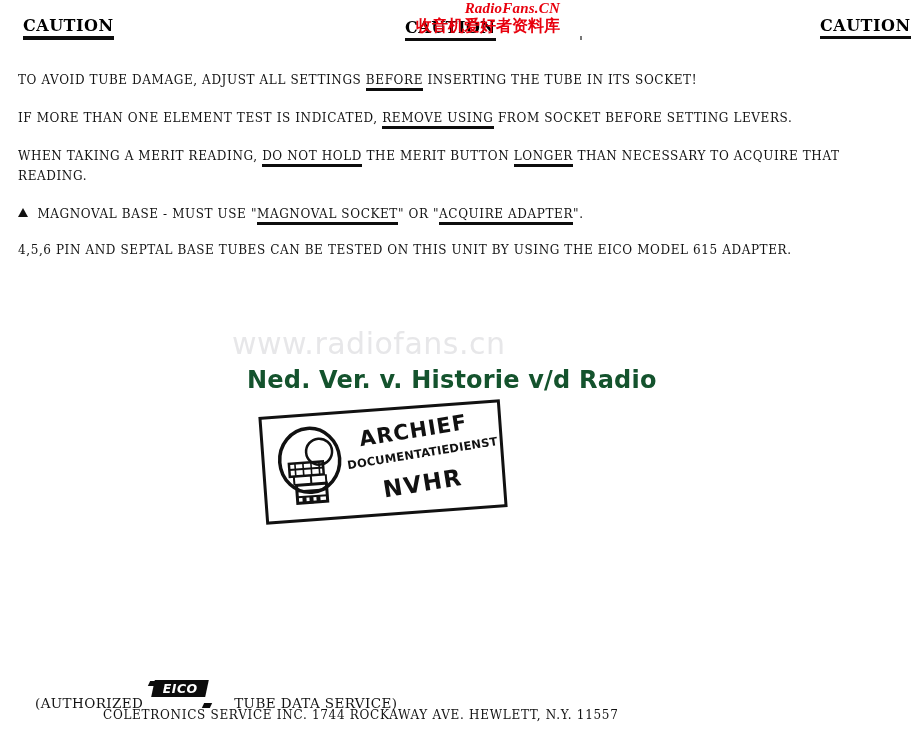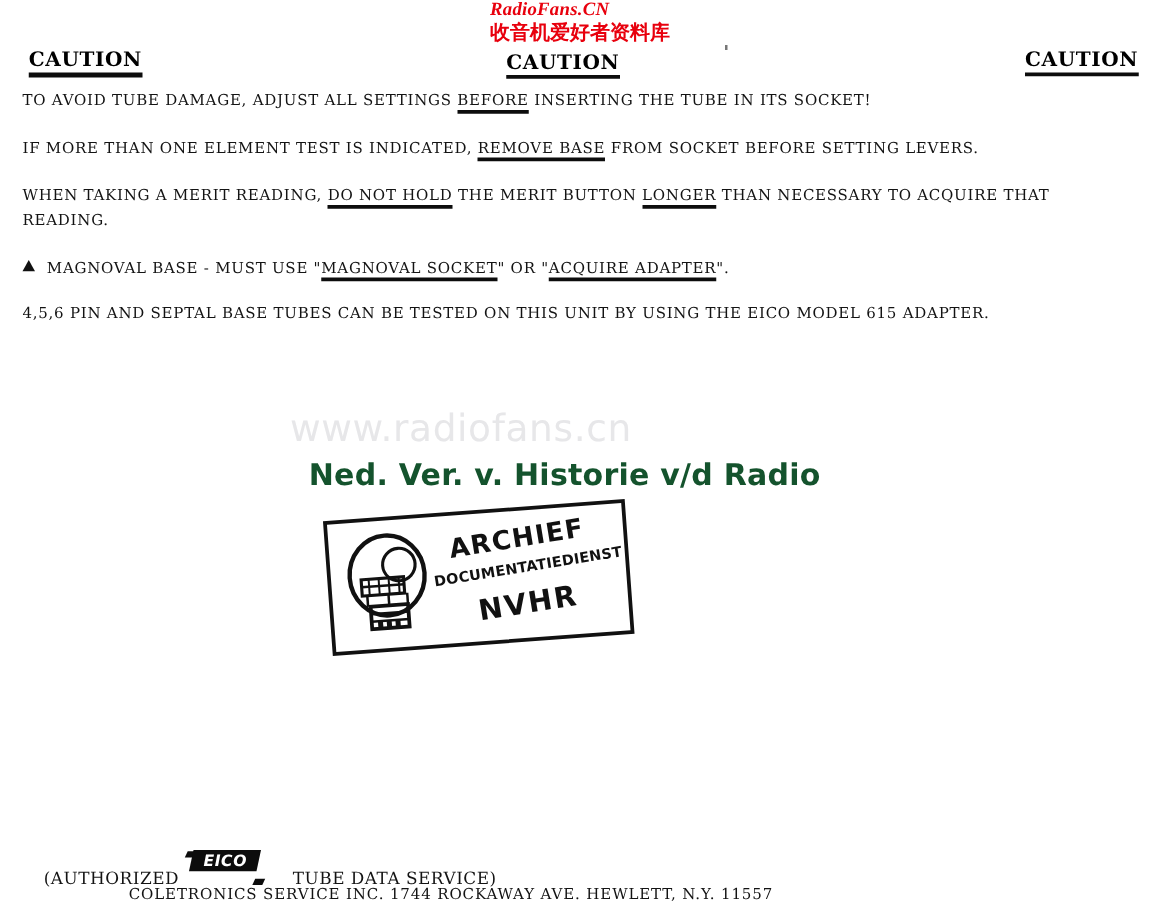--- a/index.html
+++ b/index.html
@@ -31,42 +31,41 @@
     height: 32px;
   }
   .caution {
     position: absolute;
     font-family: "DejaVu Serif", serif;
     font-weight: 700;
     font-size: 16px;
     letter-spacing: 0.5px;
     color: #000;
     white-space: nowrap;
-    margin-top: 22px;
   }
   .caution .rule {
     display: block;
     height: 3px;
     background: #0d0d0d;
     margin-top: 1px;
   }
   .caution.left { left: 23px; top: 2px; }
   .caution.left .rule { height: 4px; }
   .caution.center { left: 405px; top: 4px; }
   .caution.center .rule { height: 3px; }
   .caution.right { left: 820px; top: 2px; }
   .caution.right .rule { height: 2.5px; }
 
   
   .wm-red {
     position: absolute;
-    left: 392px;
+    left: 380px;
     top: 0px;
     width: 180px;
-    text-align: left;
+    text-align: right;
     pointer-events: none;
   }
   .wm-red-latin {
     font-family: "Liberation Serif", "DejaVu Serif", serif;
     font-style: italic;
     font-weight: 700;
     font-size: 15px;
     color: #e8000d;
     letter-spacing: 0.2px;
     line-height: 16px;
@@ -323,21 +322,21 @@
     <div class="wm-red-latin">RadioFans.CN</div>
     <div class="wm-red-cjk">收音机爱好者资料库</div>
   </div>
 
   <div class="speck"></div>
 
   <div class="body-text">
 
     <p class="para"><span>TO AVOID TUBE DAMAGE, ADJUST ALL SETTINGS </span><u class="u2">BEFORE</u><span> INSERTING THE TUBE IN ITS SOCKET!</span></p>
 
-    <p class="para"><span>IF MORE THAN ONE ELEMENT TEST IS INDICATED, </span><u class="u2">REMOVE BASE</u><span> FROM SOCKET BEFORE SETTING LEVERS.</span></p>
+    <p class="para"><span>IF MORE THAN ONE ELEMENT TEST IS INDICATED, </span><u class="u2">REMOVE USING</u><span> FROM SOCKET BEFORE SETTING LEVERS.</span></p>
 
     <p class="para"><span>WHEN TAKING A MERIT READING, </span><u class="u2">DO NOT HOLD</u><span> THE MERIT BUTTON </span><u class="u2">LONGER</u><span> THAN NECESSARY TO ACQUIRE THAT READING.</span></p>
 
     <p class="para tight"><span class="bullet-tri"></span><span> MAGNOVAL BASE - MUST USE "</span><u class="u2">MAGNOVAL SOCKET</u><span>" OR "</span><u class="u2">ACQUIRE ADAPTER</u><span>".</span></p>
 
 
     <p class="para">4,5,6 PIN AND SEPTAL BASE TUBES CAN BE TESTED ON THIS UNIT BY USING THE EICO MODEL 615 ADAPTER.</p>
 
   </div>
 

